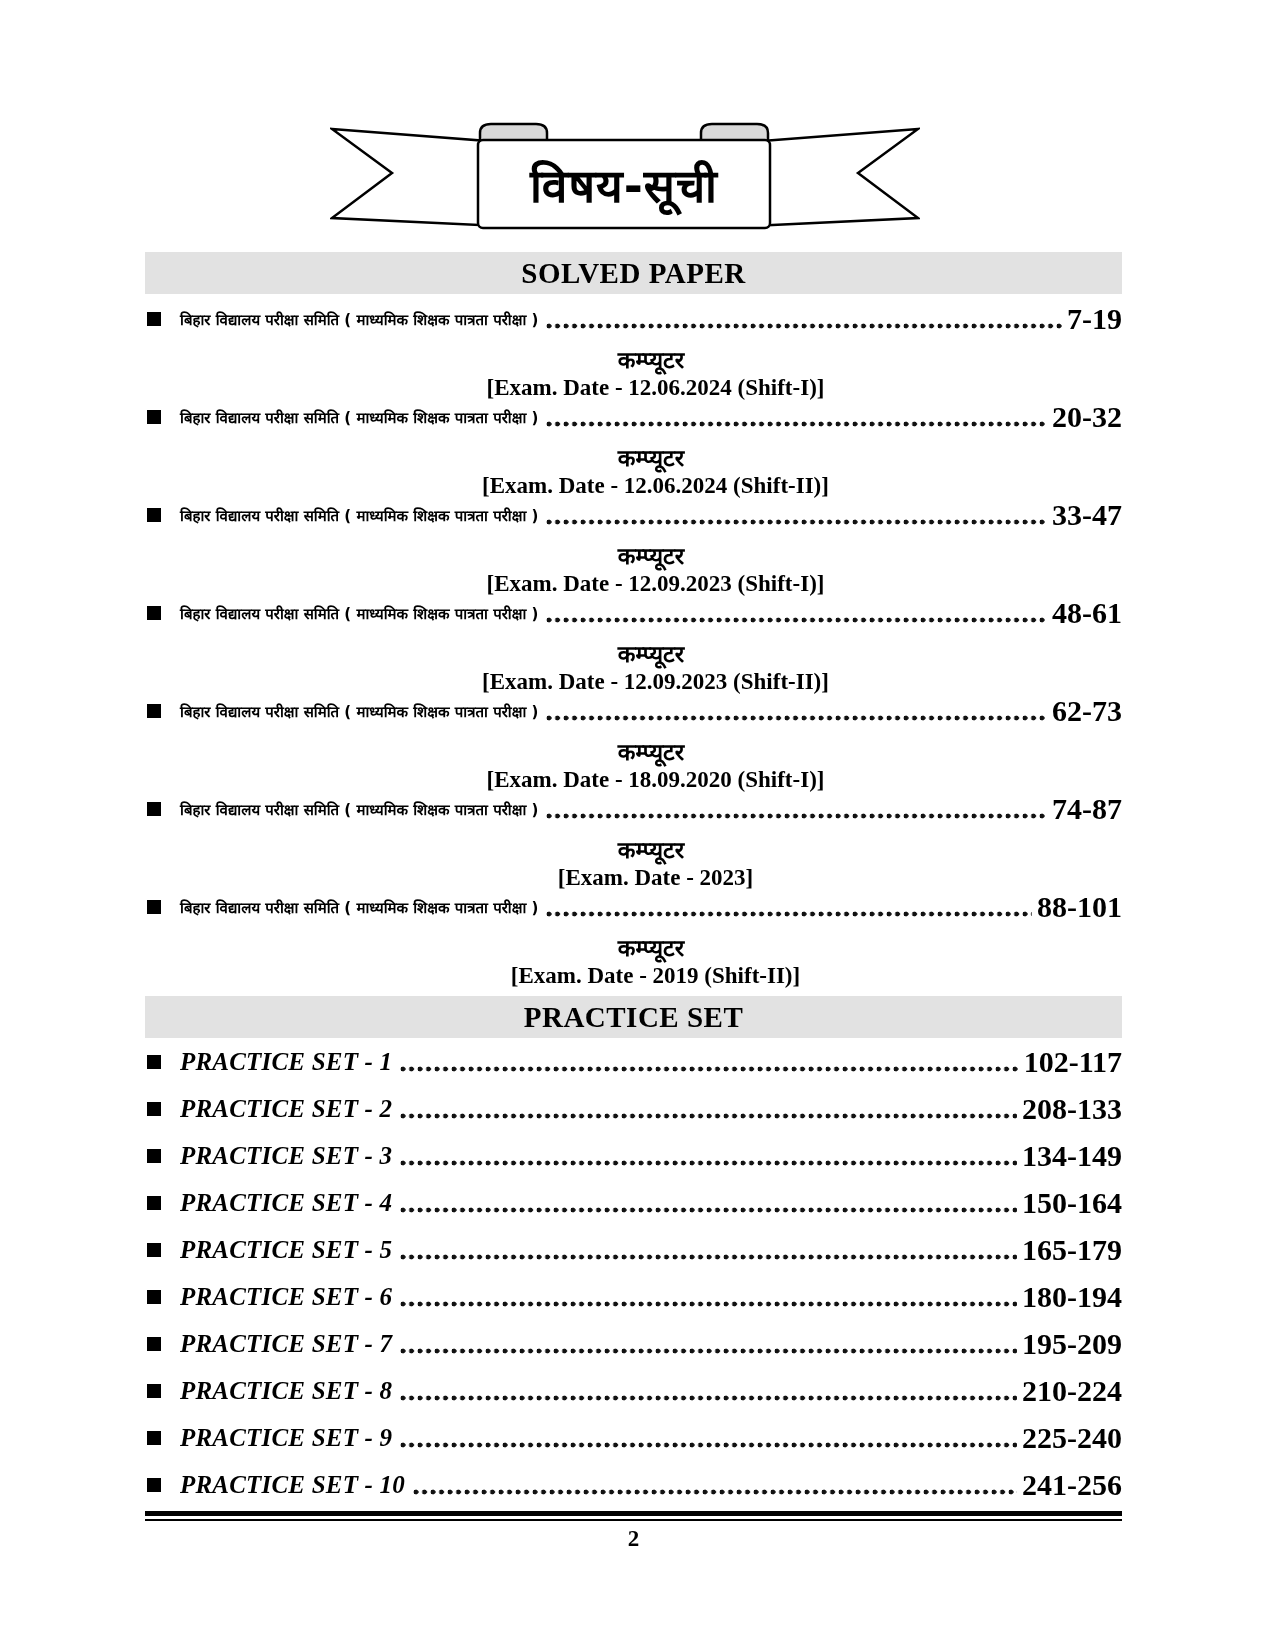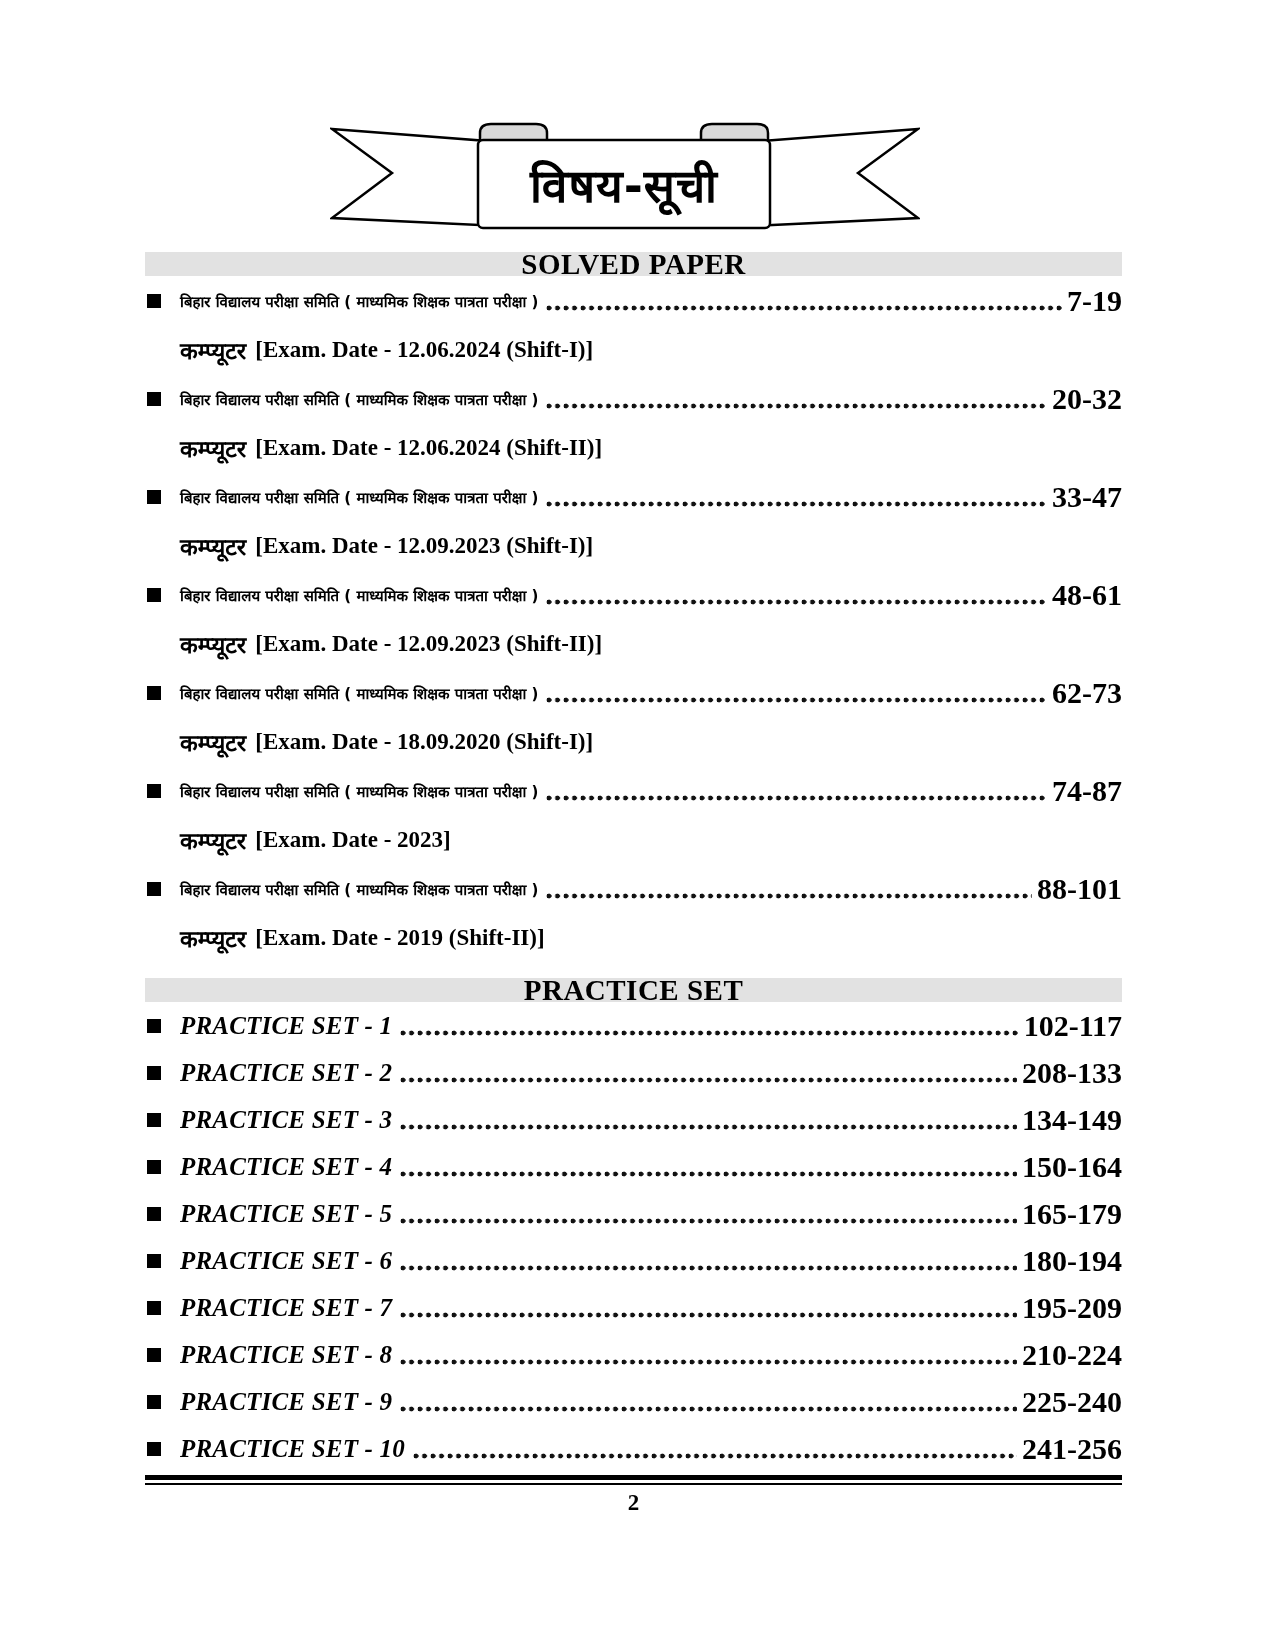--- a/index.html
+++ b/index.html
@@ -14,21 +14,21 @@
   .banner-svg{position:absolute;left:0;top:0;width:100%;height:100%;}
   .banner-title{
     position:absolute;left:148px;top:21px;width:292px;height:84px;
     display:flex;align-items:center;justify-content:center;
     font-family:"DejaVu Sans",sans-serif;font-weight:700;font-size:46px;
     letter-spacing:1px;white-space:nowrap;
   }
 
   
   .section-bar{
-    height:24px;background:#e2e2e2;
+    height:42px;background:#e2e2e2;
     display:flex;align-items:center;justify-content:center;
     font-weight:700;font-size:29px;letter-spacing:.5px;
   }
   .section-bar.first{margin-top:19px;}
   .section-bar.second{margin-top:16px;}
 
   
   .row{display:flex;align-items:center;}
   .trow{height:49px;}
   .prow{height:47px;}
@@ -36,21 +36,21 @@
   .title-hi{font-family:"DejaVu Sans",sans-serif;font-weight:700;font-size:15px;white-space:nowrap;}
   .title-en{font-weight:700;font-size:25px;letter-spacing:.2px;white-space:nowrap;font-style:italic;}
   .dots{
     flex:1;height:6px;align-self:flex-end;margin:0 5px 14px 8px;
     background-image:radial-gradient(circle at 3px 3px,#111 2.2px,transparent 2.7px);
     background-size:8.5px 6px;background-repeat:repeat-x;
   }
   .prow .dots{margin-bottom:13px;}
   .pages{font-weight:700;font-size:30px;flex:0 0 auto;white-space:nowrap;}
 
-  .sub-row{height:49px;display:flex;align-items:center;padding-left:35px;}
+  .sub-row{height:49px;display:flex;align-items:center;padding-left:35px;flex-direction:column;}
   .sub-hi{font-family:"DejaVu Sans",sans-serif;font-weight:700;font-size:23px;white-space:nowrap;}
   .sub-en{font-weight:700;font-size:23px;margin-left:9px;white-space:nowrap;text-align:right;}
 
   
   .footer-rule{margin-top:3px;border-top:5px solid #000;border-bottom:2px solid #000;height:3px;}
   .page-num{text-align:center;font-weight:700;font-size:23px;margin-top:5px;}
 </style>
 </head>
 <body>
 

